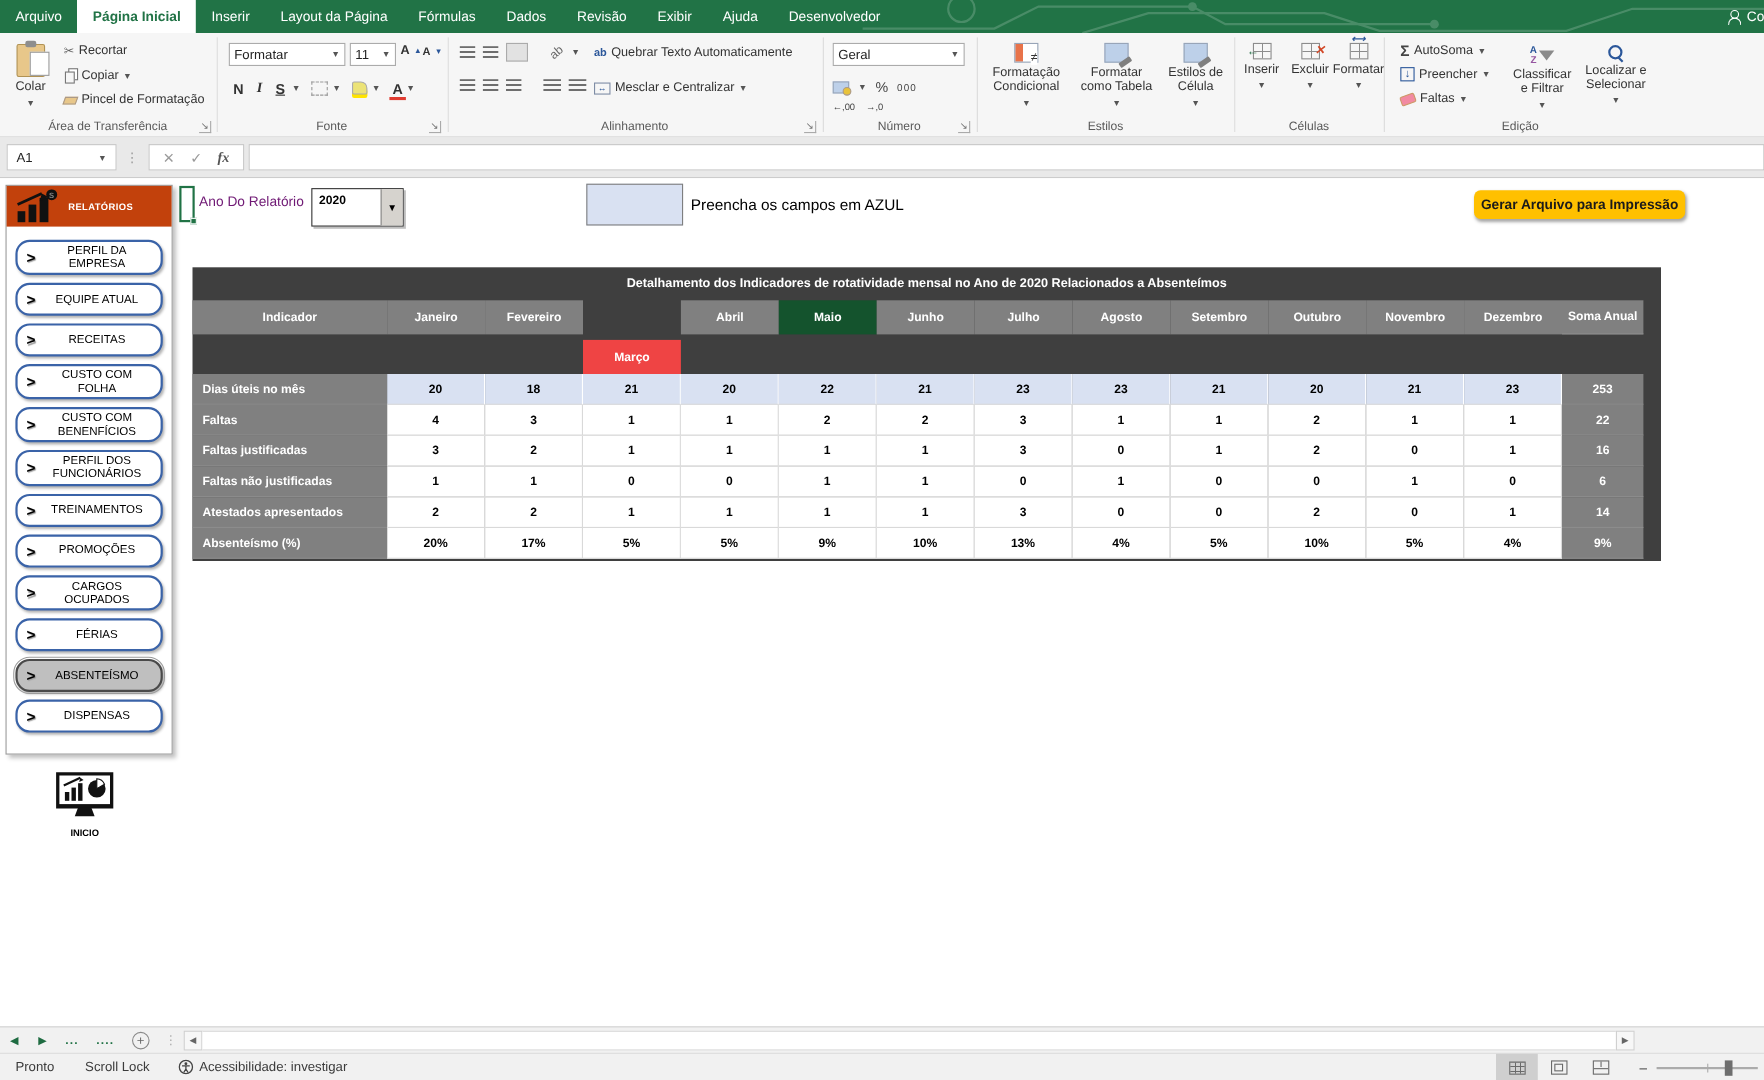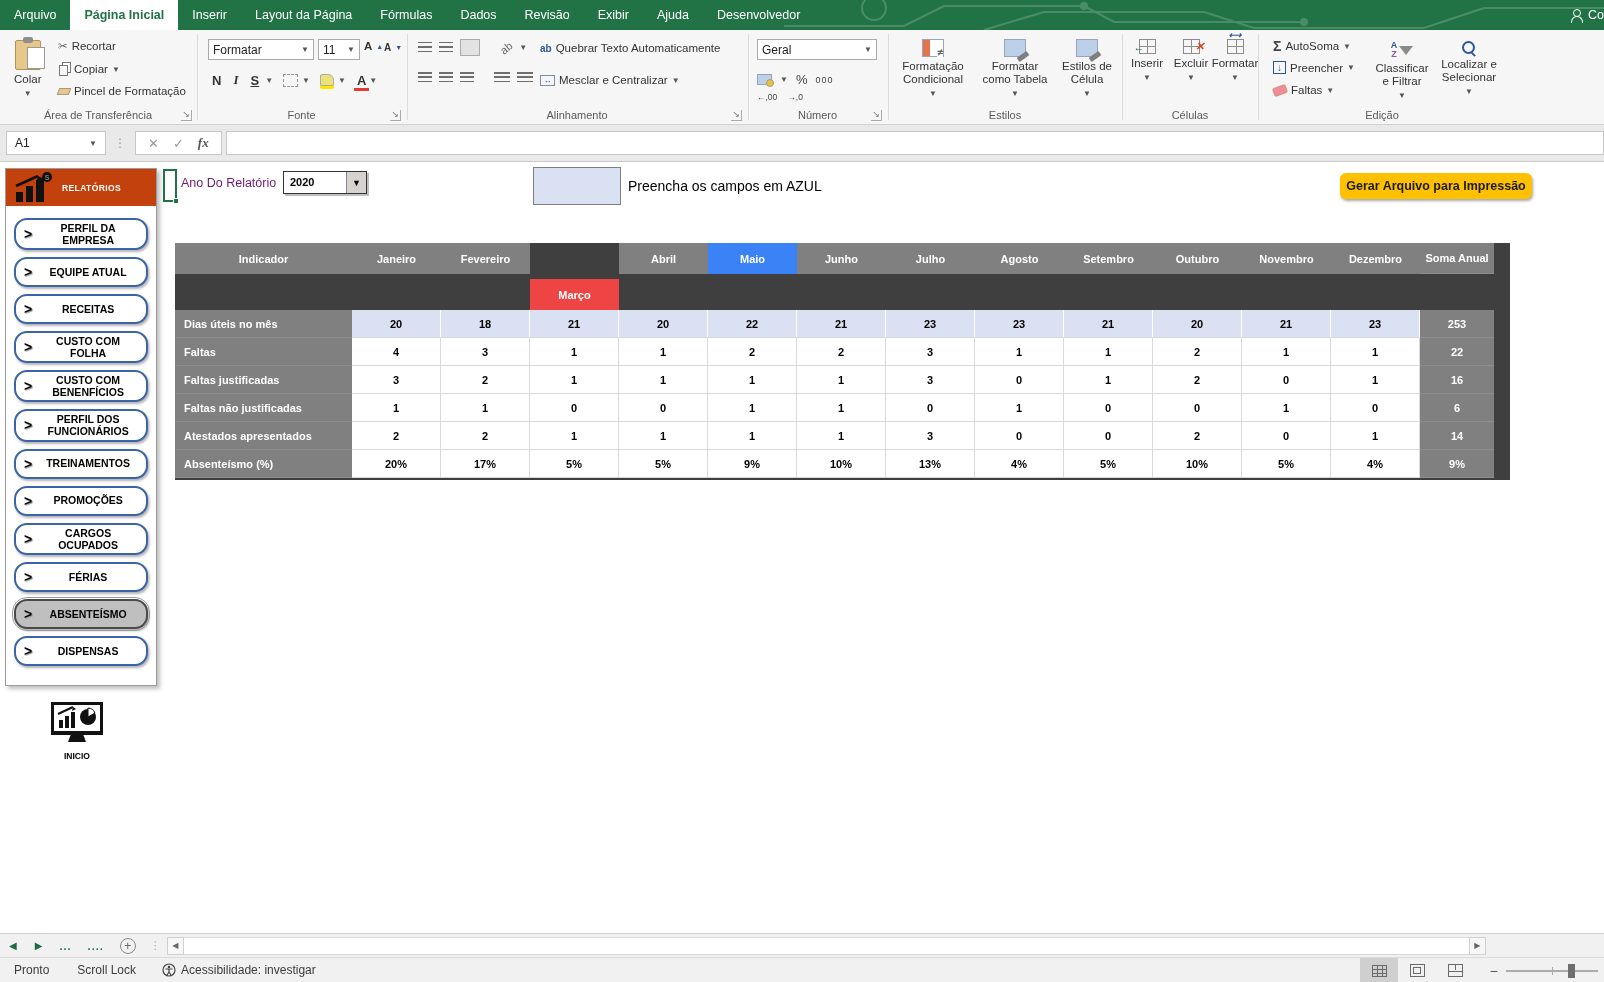--- a/index.html
+++ b/index.html
@@ -66,35 +66,35 @@
   .fx { font-style:italic; font-family:"Liberation Serif", serif; color:#555; font-weight:bold; }
   .finput { flex:1; height:24px; background:#fff; border:1px solid #C6C6C6; margin:0 0 0 4px; }
 
   
   .sheet { position:absolute; left:0; top:162px; width:1604px; height:771px; background:#fff; }
 
   .a1sel { position:absolute; left:163px; top:7px; width:14px; height:33px; border:2px solid #217346; background:#fff; }
   .a1sel .handle { position:absolute; right:-4px; bottom:-4px; width:6px; height:6px; background:#217346; border:1px solid #fff; }
 
   .yearlab { position:absolute; left:181px; top:14px; font-size:12.5px; font-weight:normal; color:#701a75; }
-  .yearbox { position:absolute; left:283px; top:9px; width:84px; height:23px; background:#fff; border:1px solid #333; box-shadow:2px 2px 0 rgba(0,0,0,.25); display:flex; cursor:pointer; }
+  .yearbox { position:absolute; left:283px; top:9px; width:84px; height:35px; background:#fff; border:1px solid #333; box-shadow:2px 2px 0 rgba(0,0,0,.25); display:flex; cursor:pointer; }
   .yearbox .val { flex:1; font-size:11px; font-weight:bold; padding:4px 0 0 6px; }
   .yearbox .btn { width:20px; background:#D6D3CE; border-left:1px solid #888; display:flex; align-items:center; justify-content:center; font-size:9px; color:#000; }
   .bluecell { position:absolute; left:533px; top:5px; width:88px; height:38px; background:#D9E1F2; border:1px solid #7F7F7F; }
   .bluehint { position:absolute; left:628px; top:16px; font-size:14px; font-weight:normal; color:#000; }
   .printbtn { position:absolute; left:1340px; top:11px; width:192px; height:26px; background:#FFC000; border-radius:6px; box-shadow:1px 2px 3px rgba(0,0,0,.35); display:flex; align-items:center; justify-content:center; font-size:12.5px; font-weight:bold; color:#1A1A1A; cursor:pointer; }
 
   
   .panel { position:absolute; left:5px; top:6px; width:152px; height:518px; background:#fff; border:1px solid #9B9B9B; box-shadow:3px 3px 4px rgba(0,0,0,.25); }
   .panel-h { height:37px; background:#c2410c; display:flex; align-items:center; gap:8px; padding:0 8px; }
   .panel-h .txt { color:#fff; font-size:8.5px; font-weight:bold; letter-spacing:.4px; }
   .panel-body { padding:12px 8px; display:flex; flex-direction:column; gap:7px; }
   .rbtn { border:2px solid #3A63A8; border-radius:13px; background:#fff; min-height:30px; display:flex; align-items:center; gap:6px; padding:2px 8px; cursor:pointer; box-shadow:1.5px 2px 2.5px rgba(0,0,0,.3); }
   .rbtn .gt { font-weight:bold; font-size:14px; color:#000; text-shadow:1px 1px 1px #999; }
-  .rbtn .lbl { flex:1; text-align:center; font-size:10.5px; font-weight:bold; color:#000; line-height:1.15; }
+  .rbtn .lbl { flex:1; text-align:center; font-size:10.5px; font-weight:normal; color:#000; line-height:1.15; }
   .rbtn.active { background:#BFBFBF; border-color:#4A4A4A; outline:1px solid #9B9B9B; outline-offset:1px; }
   .inicio { position:absolute; left:42px; top:540px; width:70px; text-align:center; cursor:pointer; }
   .inicio .lbl { font-size:8.5px; font-weight:bold; margin-top:3px; }
 
   
   .rep { position:absolute; left:175px; top:81px; width:1335px; background:#3F3F3F; padding:0 16px 2px 0; }
   .rep-title { height:30px; color:#fff; font-size:11.5px; font-weight:bold; display:flex; align-items:center; justify-content:center; margin-right:-16px; }
   .rrow { display:flex; }
   .rcell { height:28px; display:flex; align-items:center; justify-content:center; font-size:11px; font-weight:bold; }
   .rrow.head .rcell { height:31px; background:#808080; color:#fff; }
@@ -466,28 +466,29 @@
       <path d="M7 12 L22 5" stroke="#111" stroke-width="2" fill="none"></path>
       <path d="M22 5 l-1 4 l4 -2 z" fill="#111"></path>
       <circle cx="37" cy="15" r="8" fill="#111"></circle>
       <path d="M37 15 L37 6 A8 8 0 0 1 44 11 Z" fill="#fff" stroke="#111"></path>
       <path d="M20 32 L32 32 L35 40 L17 40 Z" fill="#111"></path>
     </svg>
     <div class="lbl">INICIO</div>
   </div>
 
   <div class="rep">
+    <div class="rep-title">Detalhamento dos Indicadores de rotatividade mensal no Ano de 2020 Relacionados a Absenteímos</div>
     <div id="rep-grid">
         <div class="rrow head">
           <div class="rcell c-lab">Indicador</div>
           <div class="rcell c-m" style="background: rgb(128, 128, 128); color: rgb(255, 255, 255); border-right: none; border-bottom: none;">Janeiro</div>
           <div class="rcell c-m" style="background: rgb(128, 128, 128); color: rgb(255, 255, 255); border-right: none; border-bottom: none;">Fevereiro</div>
           <div class="rcell c-m" style="background: #ef4444; color: rgb(255, 255, 255); border-right: none; border-bottom: none; margin-top: 36px;">Março</div>
           <div class="rcell c-m" style="background: rgb(128, 128, 128); color: rgb(255, 255, 255); border-right: none; border-bottom: none;">Abril</div>
-          <div class="rcell c-m" style="background: #3b82f6; color: rgb(255, 255, 255); border-right: none; border-bottom: none; text-align: center;">Maio</div>
+          <div class="rcell c-m" style="background: #14532d; color: rgb(255, 255, 255); border-right: none; border-bottom: none; text-align: center;">Maio</div>
           <div class="rcell c-m" style="background: rgb(128, 128, 128); color: rgb(255, 255, 255); border-right: none; border-bottom: none;">Junho</div>
           <div class="rcell c-m" style="background: rgb(128, 128, 128); color: rgb(255, 255, 255); border-right: none; border-bottom: none;">Julho</div>
           <div class="rcell c-m" style="background: rgb(128, 128, 128); color: rgb(255, 255, 255); border-right: none; border-bottom: none;">Agosto</div>
           <div class="rcell c-m" style="background: rgb(128, 128, 128); color: rgb(255, 255, 255); border-right: none; border-bottom: none;">Setembro</div>
           <div class="rcell c-m" style="background: rgb(128, 128, 128); color: rgb(255, 255, 255); border-right: none; border-bottom: none;">Outubro</div>
           <div class="rcell c-m" style="background: rgb(128, 128, 128); color: rgb(255, 255, 255); border-right: none; border-bottom: none;">Novembro</div>
           <div class="rcell c-m" style="background: rgb(128, 128, 128); color: rgb(255, 255, 255); border-right: none; border-bottom: none;">Dezembro</div>
           <div class="rcell c-t">Soma Anual</div>
         </div>
         <div class="rrow blue">

